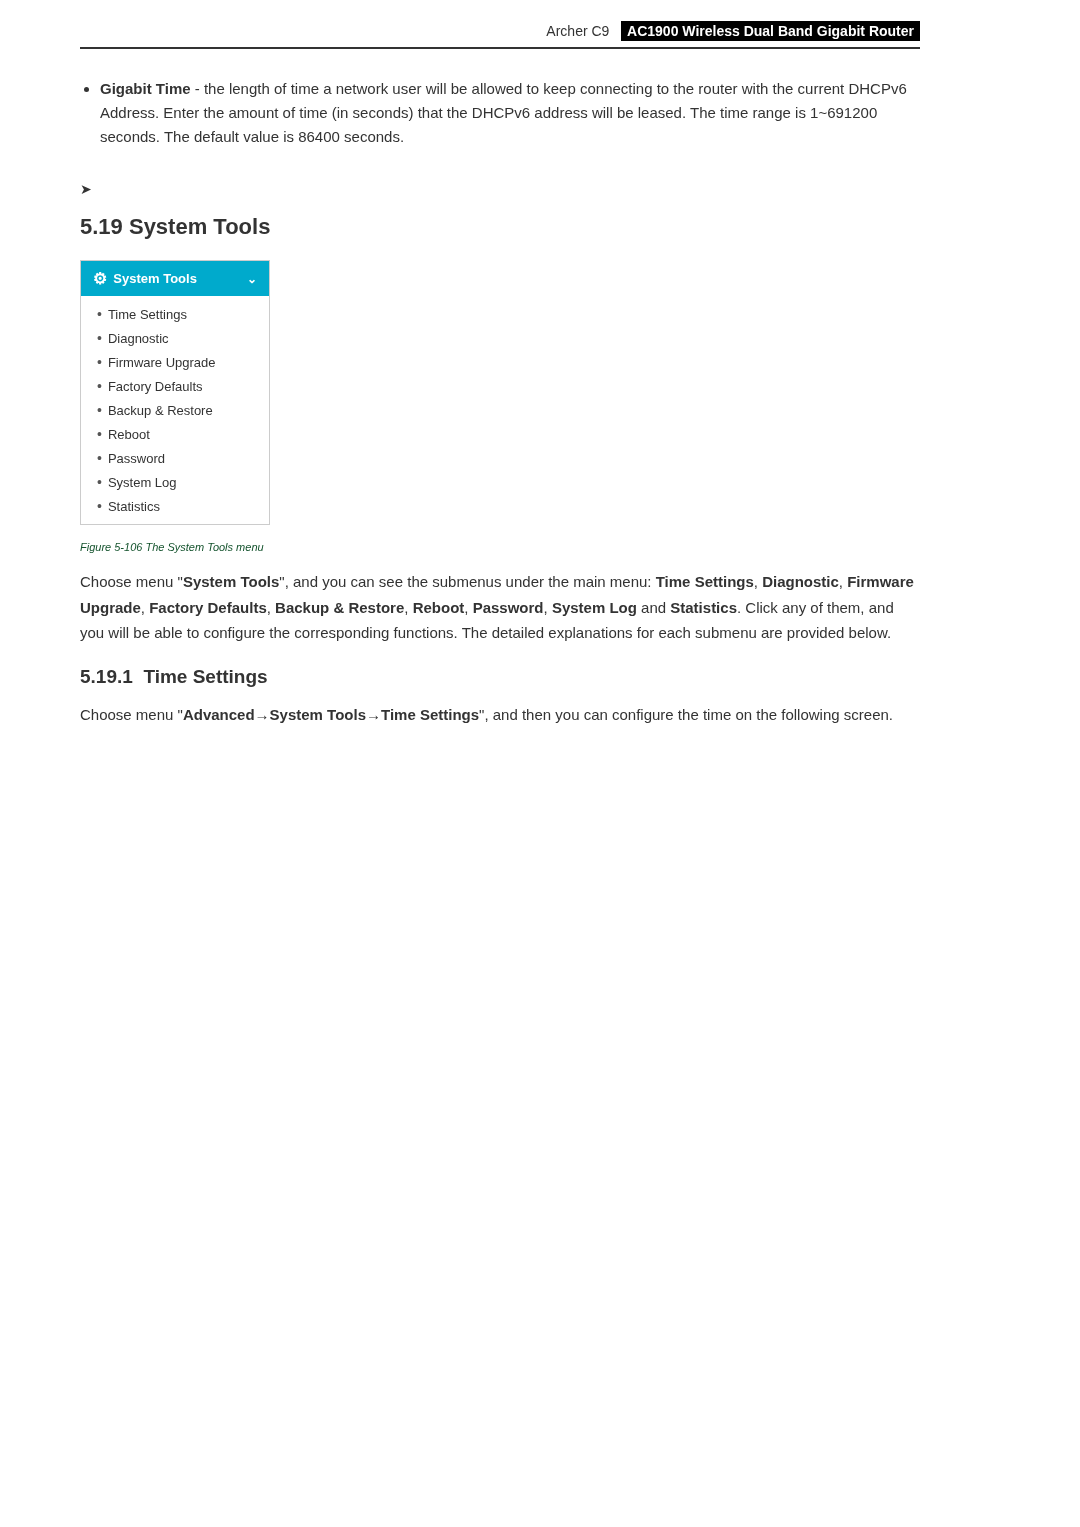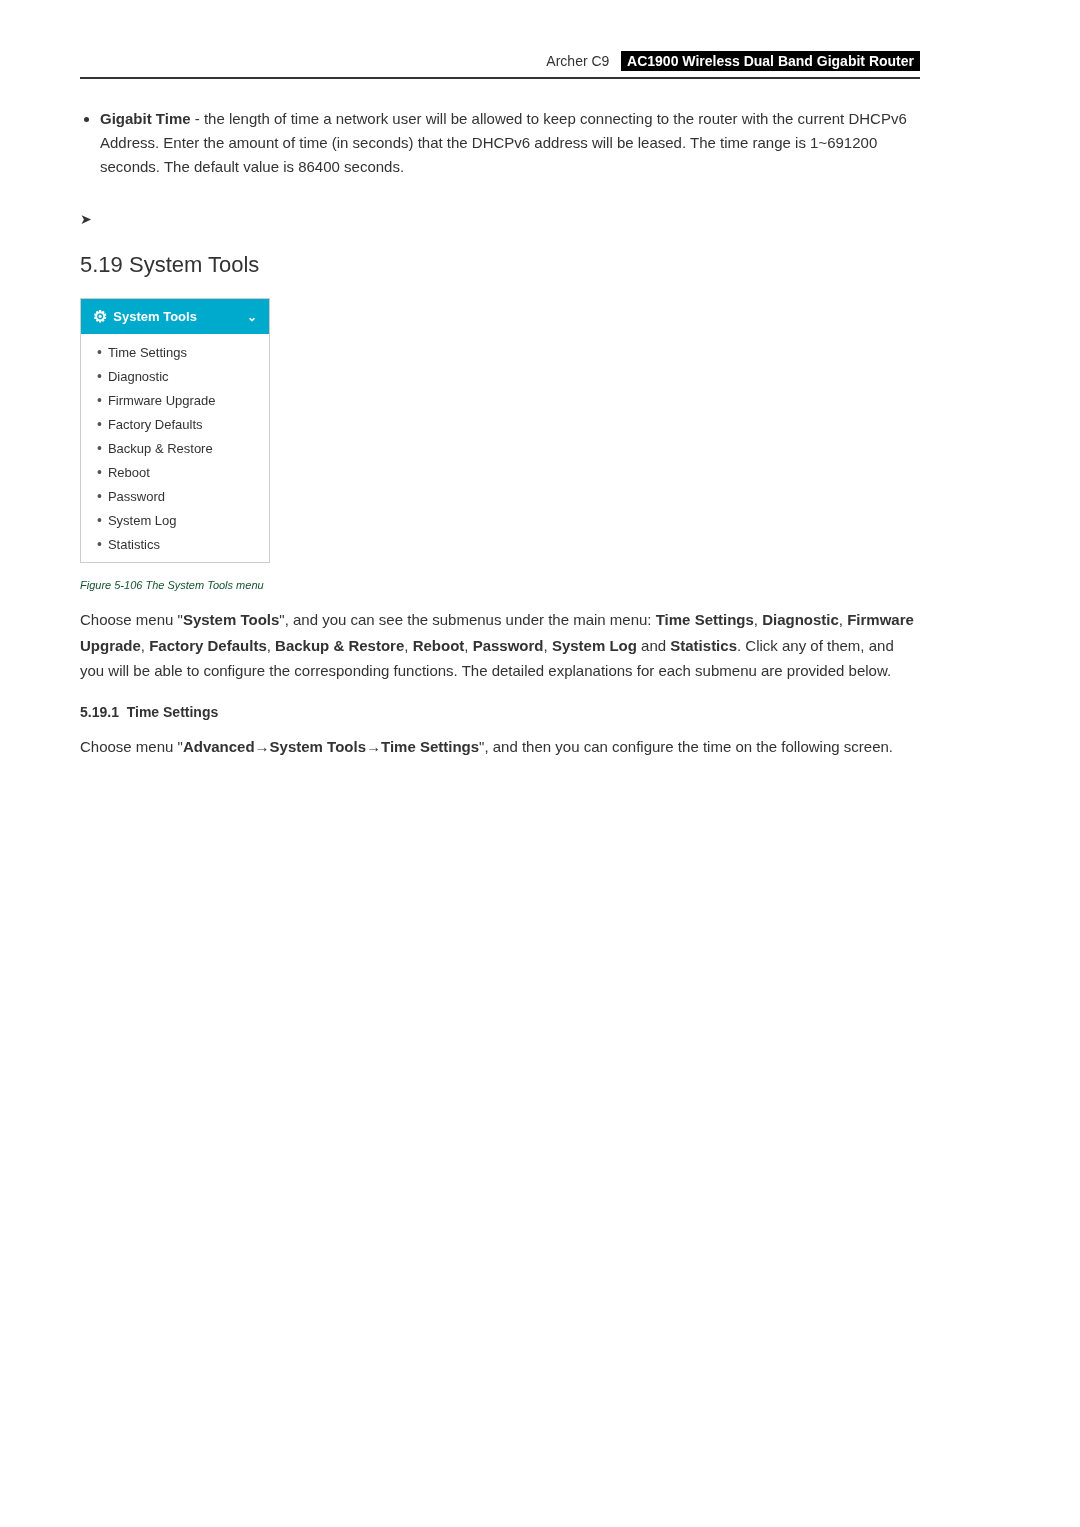--- a/index.html
+++ b/index.html
@@ -13,21 +13,21 @@
       font-size: 15px;
       color: #333;
       background: #fff;
       width: 1080px;
       min-height: 1527px;
     }
 
     .page {
       width: 1000px;
       min-height: 1527px;
-      padding: 53px 80px 60px 80px;
+      padding: 23px 80px 60px 80px;
       position: relative;
     }
 
     
     .header {
       display: flex;
       justify-content: flex-end;
       border-bottom: 2px solid #333;
       padding-bottom: 8px;
       margin-bottom: 28px;
@@ -71,23 +71,23 @@
     .arrow-symbol {
       margin-right: 8px;
       font-size: 14px;
       color: #333;
       margin-top: 1px;
     }
 
     
     .section-heading {
       font-size: 22px;
-      font-weight: normal;
+      font-weight: bold;
       margin-bottom: 20px;
-      margin-top: 22px;
+      margin-top: 14px;
     }
 
     
     .menu-box {
       width: 190px;
       border: 1px solid #ccc;
       margin-bottom: 16px;
       font-size: 13px;
     }
 
@@ -145,21 +145,21 @@
 
     
     .body-text {
       font-size: 15px;
       line-height: 1.7;
       margin-bottom: 20px;
     }
 
     
     .subsection-heading {
-      font-size: 14px;
+      font-size: 19px;
       font-weight: bold;
       margin-bottom: 14px;
     }
 
     .subsection-heading .number {
       font-weight: bold;
     }
 
     
     .page-footer {

